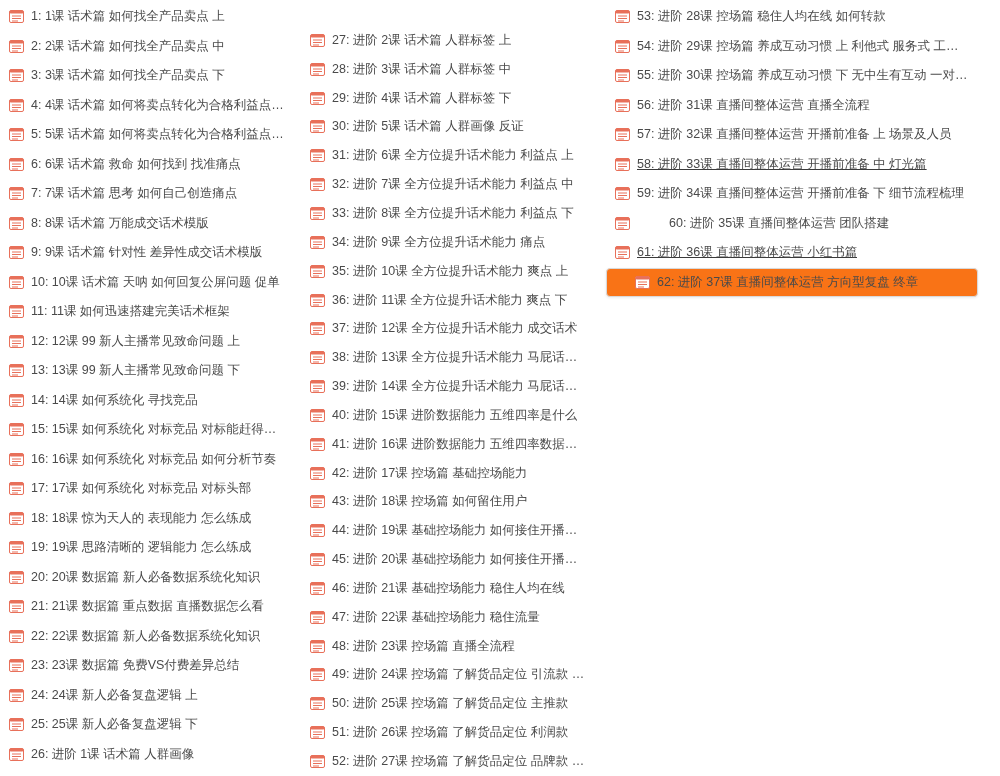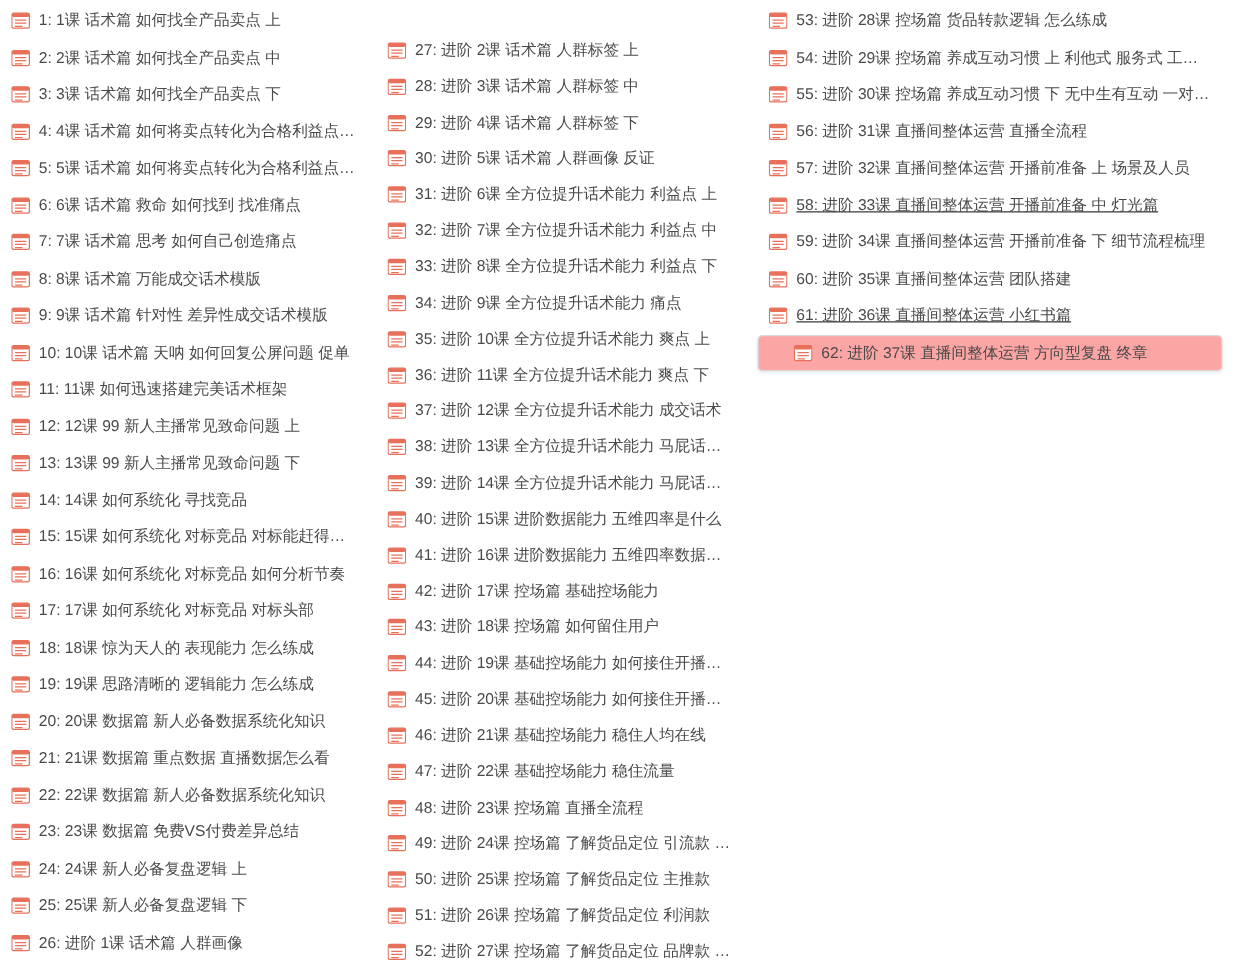--- a/index.html
+++ b/index.html
@@ -23,21 +23,21 @@
     padding: 0 6px 0 8px;
     margin-right: 0;
     border: 1px solid transparent;
     border-radius: 4px;
     white-space: nowrap;
     overflow: hidden;
   }
   .list-item.selected {
     border: 1px solid #d9d9d9;
     box-shadow: 0 1px 3px rgba(0,0,0,0.08);
-    background: #fca5a5;
+    background: #f97316;
     padding-left: 28px;
   }
   .doc-icon {
     flex: 0 0 auto;
     width: 15px;
     height: 15px;
     margin-right: 7px;
     position: relative;
     display: inline-block;
   }
@@ -702,21 +702,21 @@
       <div class="list-item" style="width: 372px;">
         <span class="doc-icon">
           <svg width="15" height="15" viewBox="0 0 15 15" xmlns="http://www.w3.org/2000/svg">
             <rect x="0.5" y="1.5" width="14" height="12" rx="1.5" fill="#ffffff" stroke="#e8705a" stroke-width="1"></rect>
             <rect x="0.5" y="1.5" width="14" height="3" rx="1.5" fill="#e8705a"></rect>
             <line x1="3" y1="7" x2="12" y2="7" stroke="#e8705a" stroke-width="1"></line>
             <line x1="3" y1="9.5" x2="12" y2="9.5" stroke="#e8705a" stroke-width="1"></line>
             <line x1="3" y1="12" x2="9" y2="12" stroke="#e8705a" stroke-width="1"></line>
           </svg>
         </span>
-        <span class="item-text">53: 进阶 28课 控场篇 货品转款逻辑 怎么练成</span>
+        <span class="item-text">53: 进阶 28课 控场篇 稳住人均在线 如何转款</span>
       </div>
       <div class="list-item" style="width: 372px;">
         <span class="doc-icon">
           <svg width="15" height="15" viewBox="0 0 15 15" xmlns="http://www.w3.org/2000/svg">
             <rect x="0.5" y="1.5" width="14" height="12" rx="1.5" fill="#ffffff" stroke="#e8705a" stroke-width="1"></rect>
             <rect x="0.5" y="1.5" width="14" height="3" rx="1.5" fill="#e8705a"></rect>
             <line x1="3" y1="7" x2="12" y2="7" stroke="#e8705a" stroke-width="1"></line>
             <line x1="3" y1="9.5" x2="12" y2="9.5" stroke="#e8705a" stroke-width="1"></line>
             <line x1="3" y1="12" x2="9" y2="12" stroke="#e8705a" stroke-width="1"></line>
           </svg>
@@ -776,21 +776,21 @@
           <svg width="15" height="15" viewBox="0 0 15 15" xmlns="http://www.w3.org/2000/svg">
             <rect x="0.5" y="1.5" width="14" height="12" rx="1.5" fill="#ffffff" stroke="#e8705a" stroke-width="1"></rect>
             <rect x="0.5" y="1.5" width="14" height="3" rx="1.5" fill="#e8705a"></rect>
             <line x1="3" y1="7" x2="12" y2="7" stroke="#e8705a" stroke-width="1"></line>
             <line x1="3" y1="9.5" x2="12" y2="9.5" stroke="#e8705a" stroke-width="1"></line>
             <line x1="3" y1="12" x2="9" y2="12" stroke="#e8705a" stroke-width="1"></line>
           </svg>
         </span>
         <span class="item-text">59: 进阶 34课 直播间整体运营 开播前准备 下 细节流程梳理</span>
       </div>
-      <div class="list-item" style="width: 372px;">
+      <div class="list-item" style="width: 372px; gap: 32px;">
         <span class="doc-icon">
           <svg width="15" height="15" viewBox="0 0 15 15" xmlns="http://www.w3.org/2000/svg">
             <rect x="0.5" y="1.5" width="14" height="12" rx="1.5" fill="#ffffff" stroke="#e8705a" stroke-width="1"></rect>
             <rect x="0.5" y="1.5" width="14" height="3" rx="1.5" fill="#e8705a"></rect>
             <line x1="3" y1="7" x2="12" y2="7" stroke="#e8705a" stroke-width="1"></line>
             <line x1="3" y1="9.5" x2="12" y2="9.5" stroke="#e8705a" stroke-width="1"></line>
             <line x1="3" y1="12" x2="9" y2="12" stroke="#e8705a" stroke-width="1"></line>
           </svg>
         </span>
         <span class="item-text">60: 进阶 35课 直播间整体运营 团队搭建</span>

